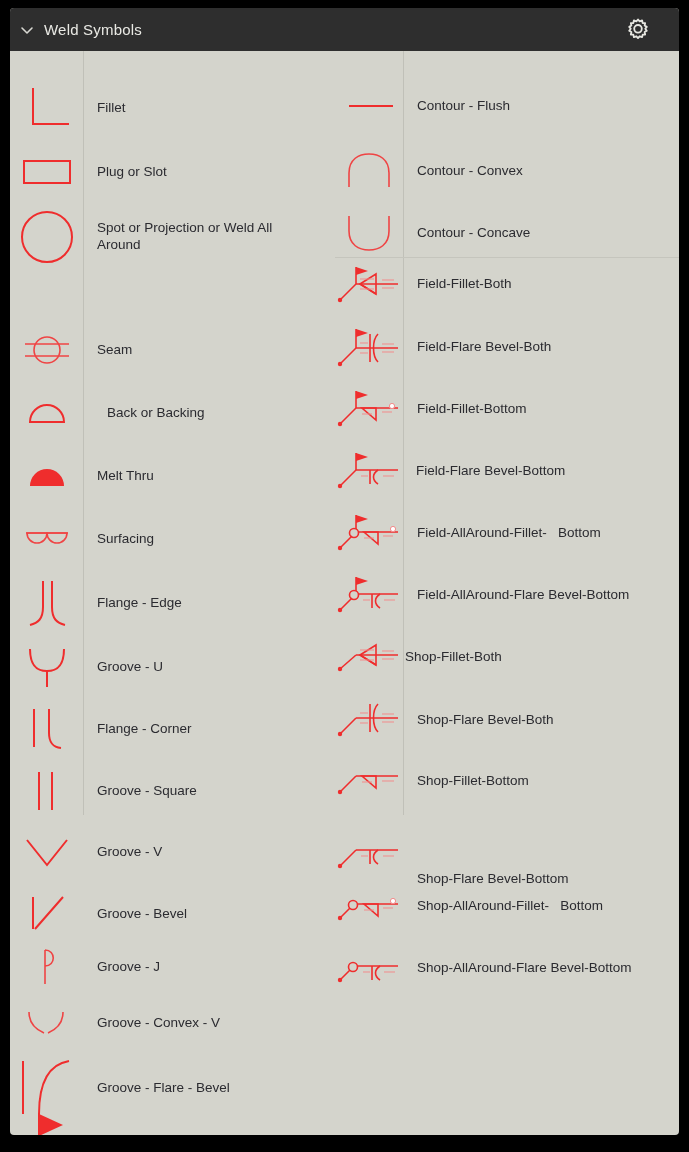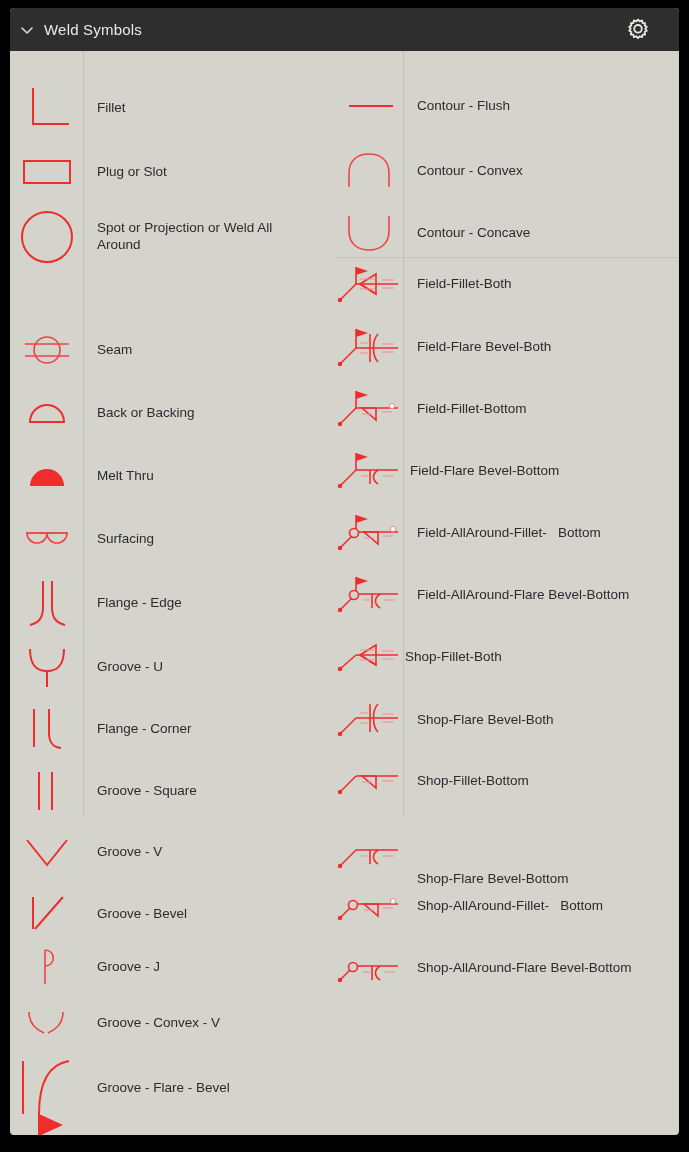--- a/index.html
+++ b/index.html
@@ -125,21 +125,21 @@
       <div class="row" style="left:0;top:276px;">
         <div class="sym" style="width:73px;height:46px;">
           <svg width="56" height="36" viewBox="0 0 56 36">
             <circle class="st-thin" cx="28" cy="18" r="13"></circle>
             <path class="st-thin" d="M6 12 H50 M6 24 H50"></path>
           </svg>
         </div>
         <div class="lbl" style="margin-left:14px;">Seam</div>
       </div>
 
-      <div class="row" style="left:0;top:340px;">
+      <div class="row" style="left:0;top:340px;gap:10px;">
         <div class="sym" style="width:73px;height:44px;">
           <svg width="56" height="32" viewBox="0 0 56 32">
             <path class="st" d="M11 25 A17 17 0 0 1 45 25 Z"></path>
           </svg>
         </div>
         <div class="lbl" style="margin-left:14px;">Back or Backing</div>
       </div>
 
       <div class="row" style="left:0;top:403px;">
         <div class="sym" style="width:73px;height:44px;">
@@ -360,21 +360,21 @@
               <path d="M34 20 V34"></path>
               <path d="M42 34 C36 30 36 24 42 20"></path>
             </g>
             <path class="fl" d="M20 3 L32 7 L20 11 Z"></path>
             <circle class="fl" cx="4" cy="36" r="2.2"></circle>
             <g stroke="#f28b8b" stroke-width="1" fill="none">
                 <path d="M25 26 H32 M47 26 H58"></path>
               </g>
           </svg>
         </div>
-        <div class="lbl" style="margin-left:7px;">Field-Flare Bevel-Bottom</div>
+        <div class="lbl" style="margin-left:13px;">Field-Flare Bevel-Bottom</div>
       </div>
 
       <div class="row" style="left:0;top:460px;">
         <div class="sym" style="width:68px;height:44px;">
           <svg width="66" height="42" viewBox="0 0 66 42">
             <g stroke="#ef2d2d" stroke-width="1.6" fill="none">
               <path d="M4 36 L16 24"></path>
                 <path d="M22 20 H62"></path>
               <path d="M20 17 V3"></path>
               <circle cx="18" cy="21" r="4.5"></circle>

